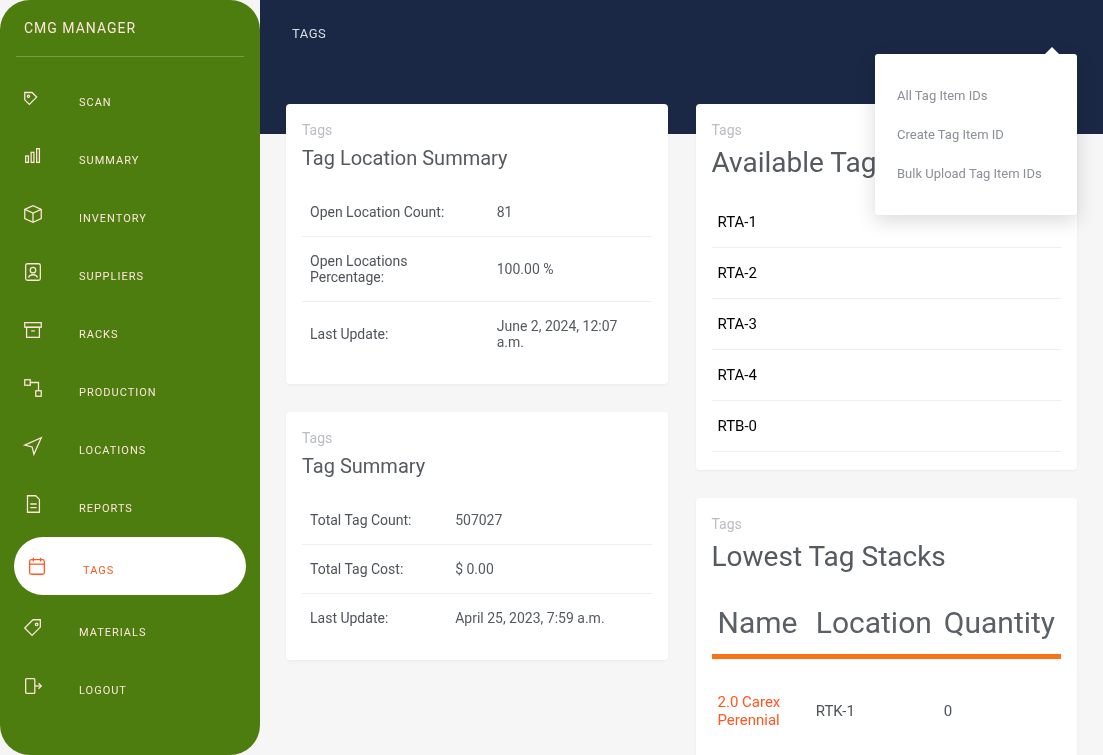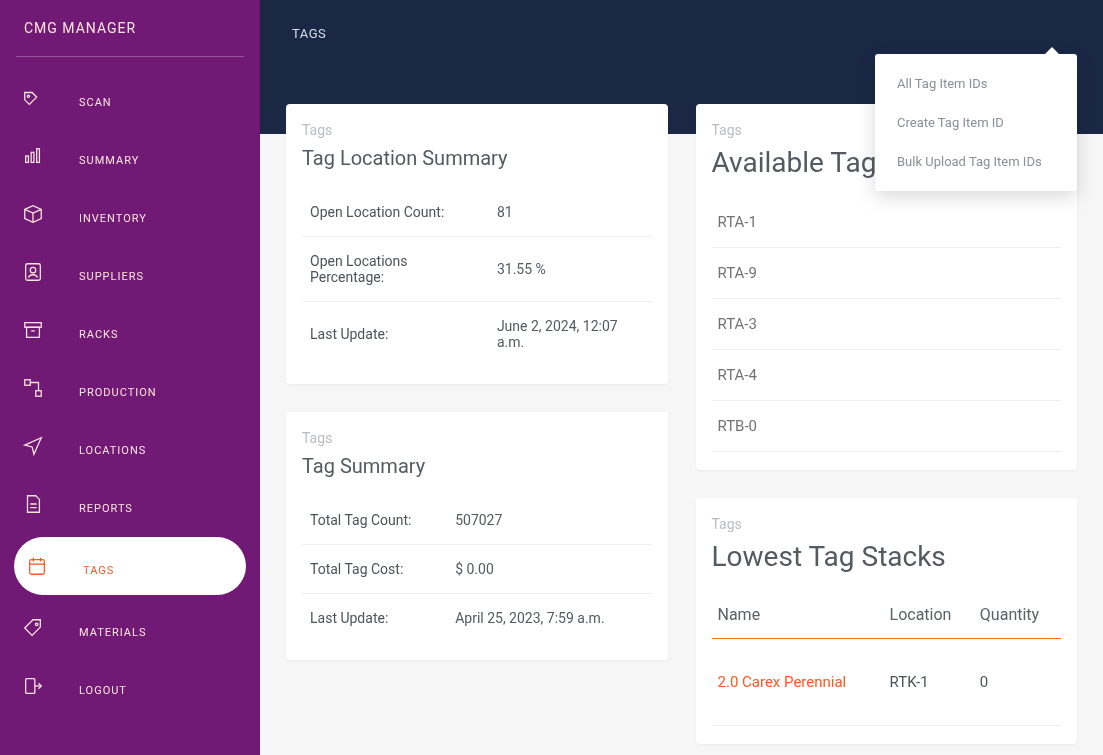--- a/index.html
+++ b/index.html
@@ -3,24 +3,25 @@
 <meta charset="utf-8">
 <style>
   * { box-sizing: border-box; margin: 0; padding: 0; }
   html, body { width: 1103px; height: 755px; font-family: -apple-system, BlinkMacSystemFont, "Segoe UI", Roboto, sans-serif; overflow: hidden; background: #f5f5f5; }
   body { display: flex; }
 
   
   .sidebar {
     width: 260px;
     height: 100%;
-    background: #701a75;
+    background: #4d7c0f;
     color: #fff;
     padding-top: 20px;
     flex-shrink: 0;
+    border-radius: 30px;
   }
   .sidebar-title {
     font-size: 14px;
     letter-spacing: 1px;
     padding: 0 24px 20px 24px;
     font-weight: 400;
     color: #ffe5dc;
   }
   .sidebar-divider {
     height: 1px;
@@ -104,21 +105,21 @@
   }
   .dropdown {
     position: absolute;
     top: 54px;
     right: 26px;
     background: #fff;
     color: #7a7f87;
     border-radius: 3px;
     box-shadow: 0 6px 20px rgba(0,0,0,0.15);
     width: 202px;
-    padding: 10px 0;
+    padding: 22px 0;
     z-index: 20;
   }
   .dropdown::before {
     content: '';
     position: absolute;
     top: -7px;
     right: 18px;
     border-left: 7px solid transparent;
     border-right: 7px solid transparent;
     border-bottom: 7px solid #fff;
@@ -173,33 +174,33 @@
     color: #555a61;
     vertical-align: middle;
   }
   table.kv tr:last-child td { border-bottom: none; }
   table.kv td:first-child { color: #4e535a; }
 
   .tag-list { display: flex; flex-direction: column; }
   .tag-list-item {
     padding: 16px 6px;
     border-bottom: 1px solid #eceef0;
-    color: #737373;
+    color: #000000;
     font-size: 15px;
     cursor: pointer;
   }
 
   table.data { width: 100%; border-collapse: collapse; }
   table.data th {
     text-align: left;
-    font-size: 16px;
+    font-size: 30px;
     font-weight: 400;
     color: #5b5f66;
     padding: 14px 6px;
-    border-bottom: 1px solid #f97316;
+    border-bottom: 5px solid #f97316;
   }
   table.data td {
     padding: 34px 6px;
     border-bottom: 1px solid #eceef0;
     font-size: 15px;
     color: #4e535a;
     vertical-align: middle;
   }
   table.data td.link { color: #ff5722; cursor: pointer; }
 </style>
@@ -320,21 +321,21 @@
         <div class="card-eyebrow">Tags</div>
         <div class="card-title">Tag Location Summary</div>
         <table class="kv">
           <tbody>
               <tr>
             <td>Open Location Count:</td>
             <td>81</td>
           </tr>
           <tr>
             <td>Open Locations Percentage:</td>
-            <td>31.55 %</td>
+            <td>100.00 %</td>
           </tr>
           <tr>
             <td>Last Update:</td>
             <td>June 2, 2024, 12:07 a.m.</td>
           </tr>
         </tbody>
           </table>
       </div>
 
       <div class="card">
@@ -360,21 +361,21 @@
 
     </div>
 
     <div class="col">
 
       <div class="card">
         <div class="card-eyebrow">Tags</div>
         <div class="card-title big">Available Tag</div>
         <div class="tag-list">
           <div class="tag-list-item">RTA-1</div>
-          <div class="tag-list-item">RTA-9</div>
+          <div class="tag-list-item">RTA-2</div>
           <div class="tag-list-item">RTA-3</div>
           <div class="tag-list-item">RTA-4</div>
           <div class="tag-list-item">RTB-0</div>
         </div>
       </div>
 
       <div class="card">
         <div class="card-eyebrow">Tags</div>
         <div class="card-title big">Lowest Tag Stacks</div>
         <table class="data">

